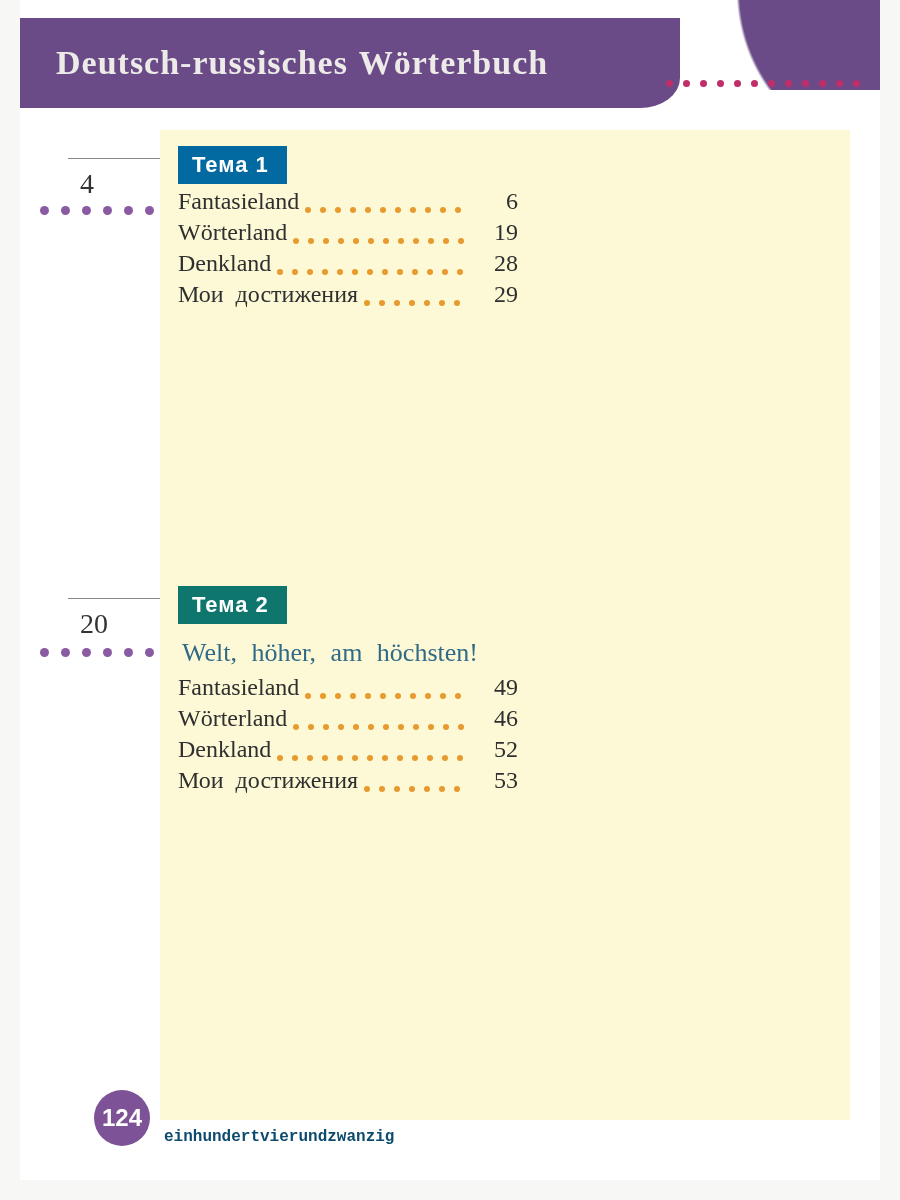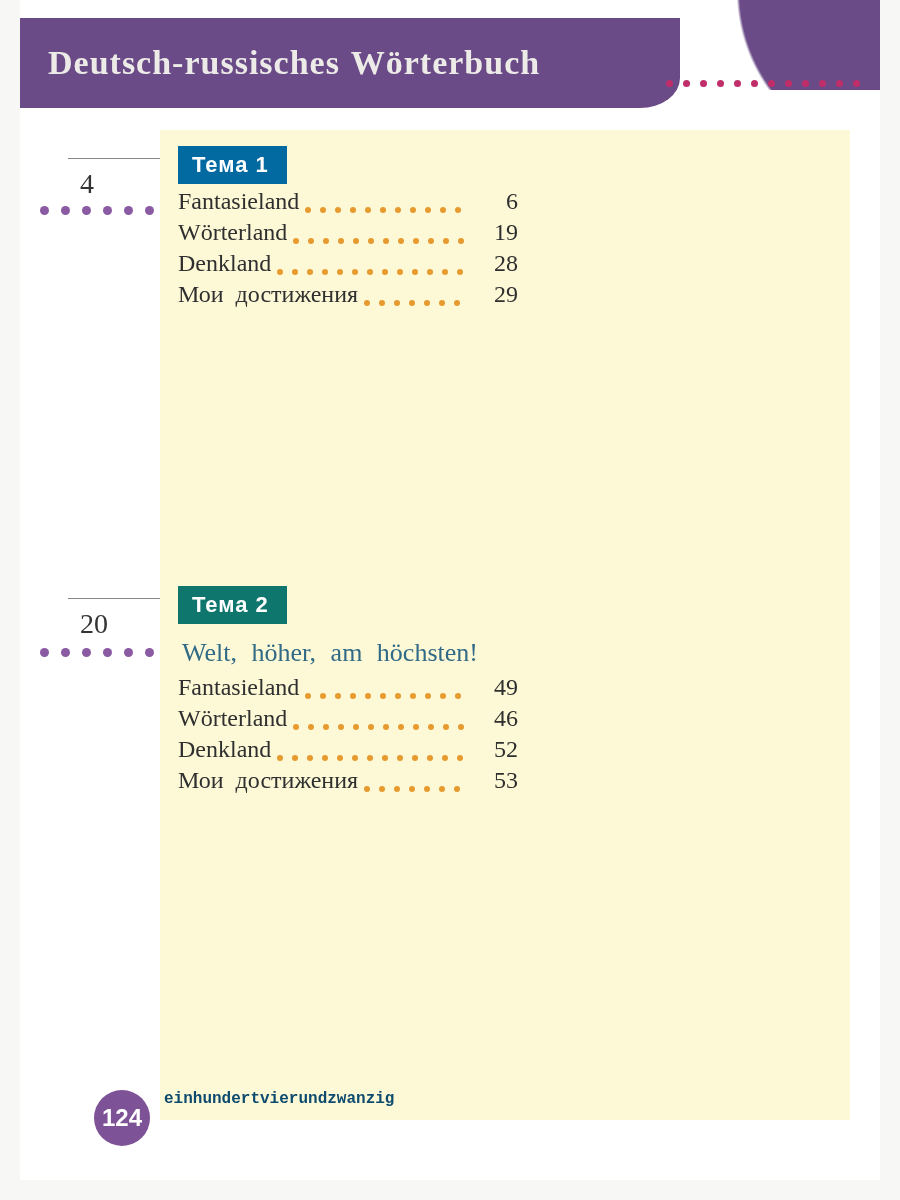--- a/index.html
+++ b/index.html
@@ -15,21 +15,21 @@
     position: absolute;
     left: 20px; right: 20px; top: 0; bottom: 20px;
     background: #fff;
   }
   .header {
     position: absolute;
     left: 0; top: 18px;
     width: 660px; height: 90px;
     background: #6b4b87;
     display: flex; align-items: center;
-    padding-left: 28px;
+    padding-left: 36px;
     
     border-bottom-right-radius: 40px 30px;
   }
   .header-title {
     font-family: "Comic Sans MS", "Segoe Script", cursive;
     color: #ecebe7;
     font-size: 34px;
     font-weight: bold;
     letter-spacing: 1px;
     word-spacing: 2px;
@@ -113,21 +113,21 @@
     width: 6px; height: 6px; border-radius: 50%;
     background: #e79a2e; flex: 0 0 auto;
   }
   .toc-page {
     width: 46px; text-align: right;
     font-family: Georgia, serif;
   }
   .footer {
     position: absolute;
     left: 74px; bottom: 34px;
-    display: flex; align-items: flex-start; gap: 14px;
+    display: flex; align-items: flex-end; gap: 14px;
   }
   .page-badge {
     width: 56px; height: 56px; border-radius: 50%;
     background: #7d5297;
     color: #fff; font-weight: bold; font-size: 24px;
     display: flex; align-items: center; justify-content: center;
     font-family: Arial, sans-serif;
   }
   .page-word {
     color: #0c4a6e;

